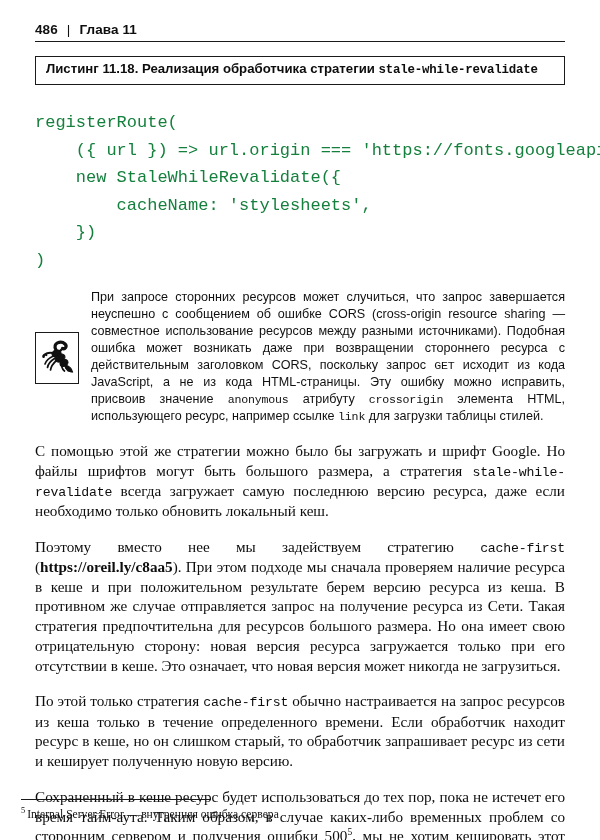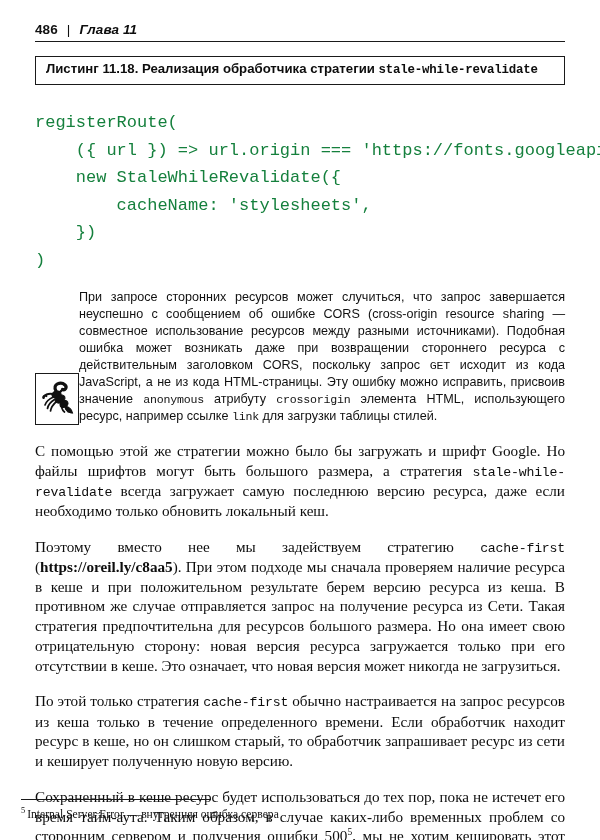--- a/index.html
+++ b/index.html
@@ -35,21 +35,20 @@
     font-weight: bold;
     letter-spacing: 0.1px;
   }
   .runhead .folio { color: #111; }
   .runhead .sep {
     font-weight: normal;
     color: #111;
     transform: translateY(-0.5px);
   }
   .runhead .chap {
-    font-style: italic;
     font-weight: bold;
   }
   .runhead-rule {
     margin-top: 4px;
     border-bottom: 1.6px solid #1a1a1a;
     width: 100%;
   }
 
   
   .listing-box {
@@ -96,22 +95,23 @@
   p.body b, p.body .bold { font-weight: bold; }
   sup.fn {
     font-size: 9.5px;
     vertical-align: super;
     line-height: 0;
   }
 
   
   .note {
     display: flex;
-    align-items: flex-end;
+    align-items: center;
     margin-top: 15px;
+    gap: 12px;
   }
   .note-icon {
     flex: 0 0 auto;
     width: 44px;
     height: 52px;
     border: 1.4px solid #1a1a1a;
     box-sizing: border-box;
     display: flex;
     align-items: center;
     justify-content: center;

